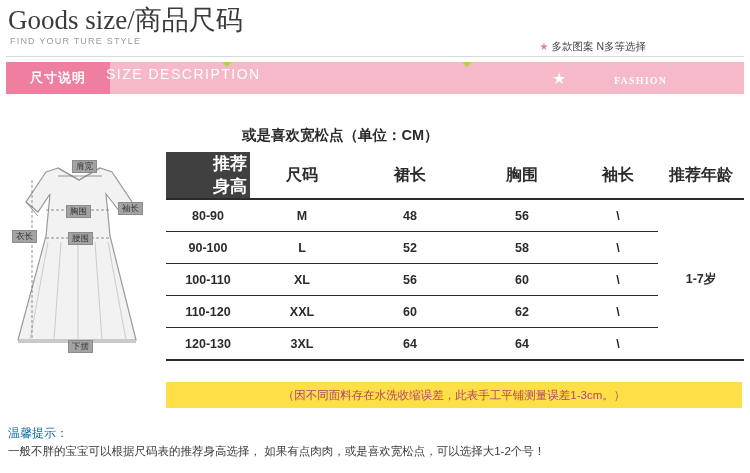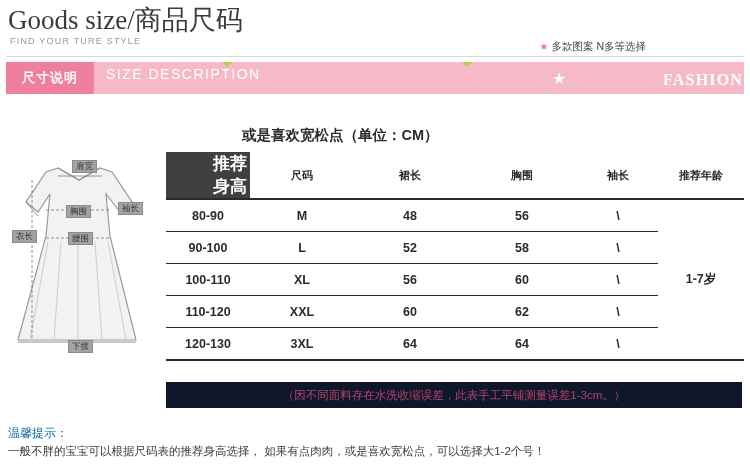--- a/index.html
+++ b/index.html
@@ -69,21 +69,21 @@
   .band {
     position: absolute;
     left: 6px; top: 62px;
     width: 738px;
     height: 32px;
     background: #f5b9c8;
   }
   .band-label {
     position: absolute;
     left: 0; top: 0;
-    width: 88px;
+    width: 104px;
     height: 32px;
     background: #ee7f9f;
     color: #ffffff;
     font-size: 13px;
     font-weight: bold;
     display: flex;
     align-items: center;
     justify-content: center;
     letter-spacing: 1px;
   }
@@ -102,26 +102,26 @@
     position: absolute;
     left: 546px; top: 0;
     height: 32px;
     display: flex;
     align-items: center;
     color: #ffffff;
     font-size: 16px;
   }
   .band-fashion {
     position: absolute;
-    left: 657px; top: 0;
+    left: 608px; top: 0;
     height: 36px;
     display: flex;
     align-items: center;
     color: #ffffff;
-    font-size: 16px;
+    font-size: 10px;
     font-weight: bold;
     letter-spacing: 1.2px;
     font-family: "Liberation Serif", serif;
   }
   .band-tick {
     position: absolute;
     top: 62px;
     width: 0; height: 0;
     border-left: 5px solid transparent;
     border-right: 5px solid transparent;
@@ -147,21 +147,21 @@
   .size-table th, .size-table td {
     border: 0;
     font-size: 12.5px;
     text-align: center;
     color: #2b2b2b;
     height: 31px;
     padding: 0;
   }
   .size-table thead th {
     font-weight: bold;
-    font-size: 11px;
+    font-size: 16px;
     border-bottom: 2px solid #2b2b2b;
     height: 30px;
   }
   .size-table thead th.head-first {
     background: #404040;
     color: #ffffff;
     font-size: 17px;
     padding-left: 44px;
   }
   .size-table tbody td {
@@ -200,21 +200,21 @@
     white-space: nowrap;
     line-height: 1.1;
   }
 
   
   .note {
     position: absolute;
     left: 166px; top: 382px;
     width: 576px;
     height: 26px;
-    background: #0f172a;
+    background: #fde047;
     display: flex;
     align-items: center;
     justify-content: center;
     color: #b6436c;
     font-size: 11.5px;
     white-space: nowrap;
   }
 
   
   .tips-title {

